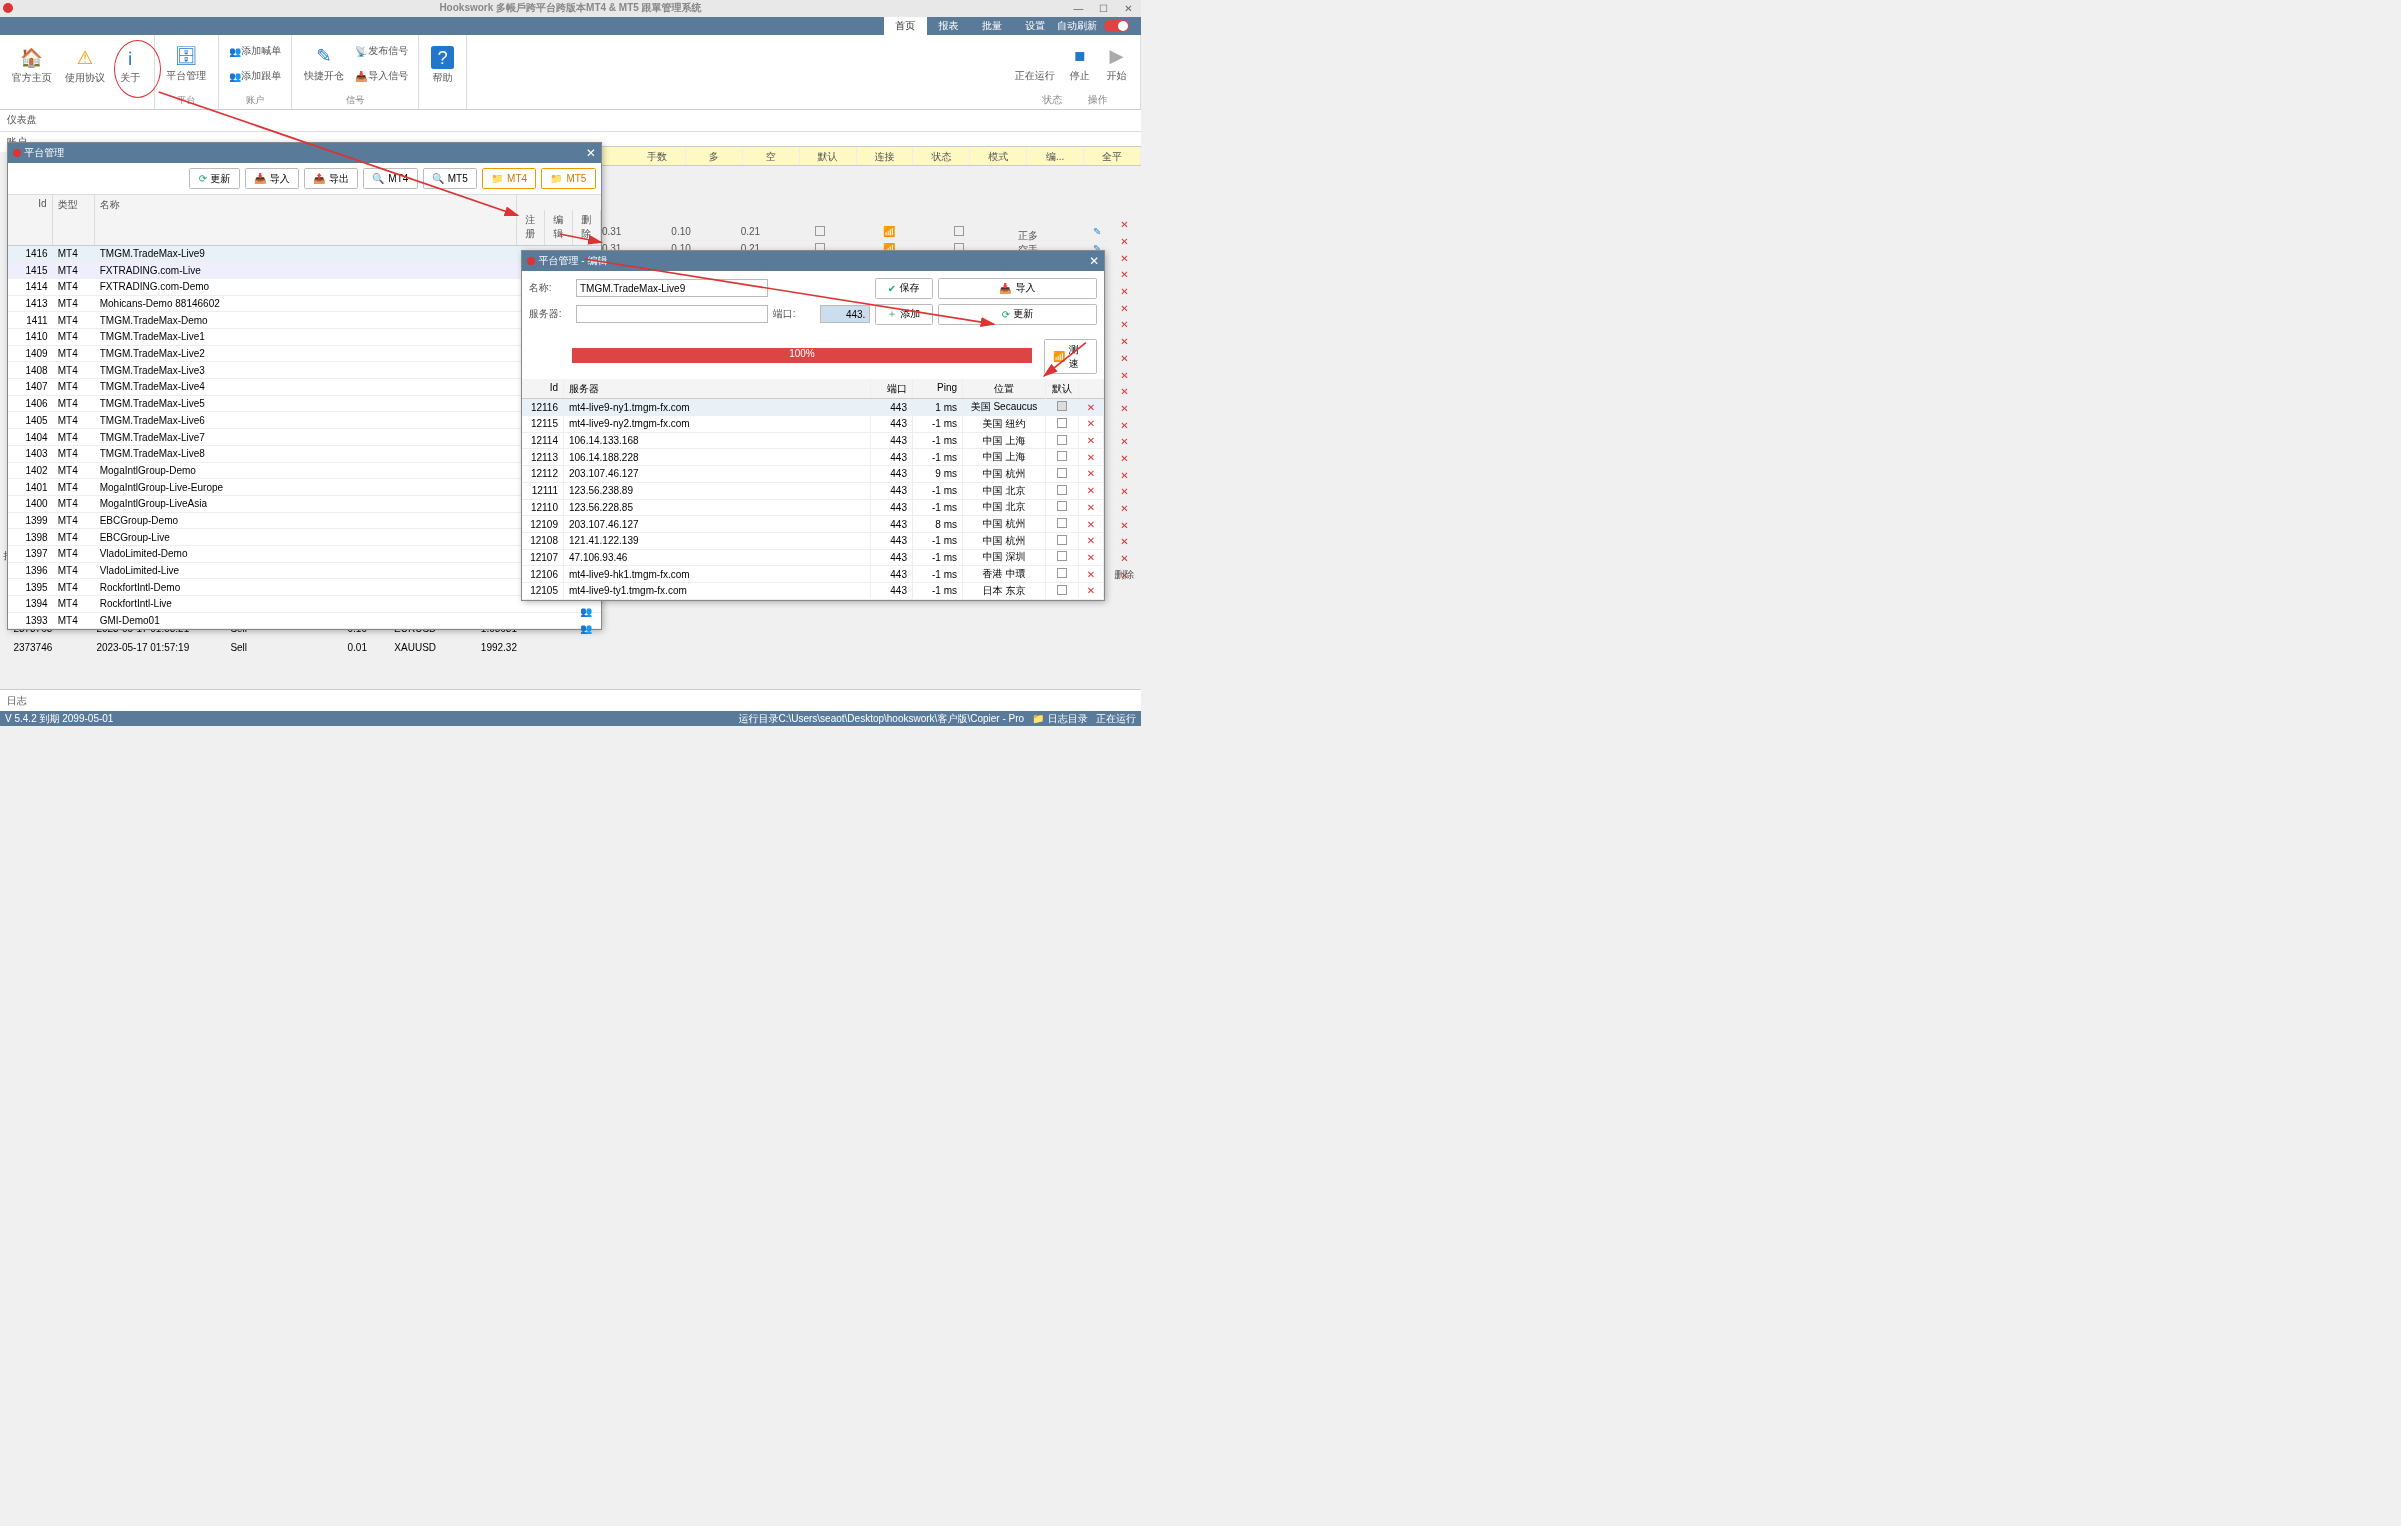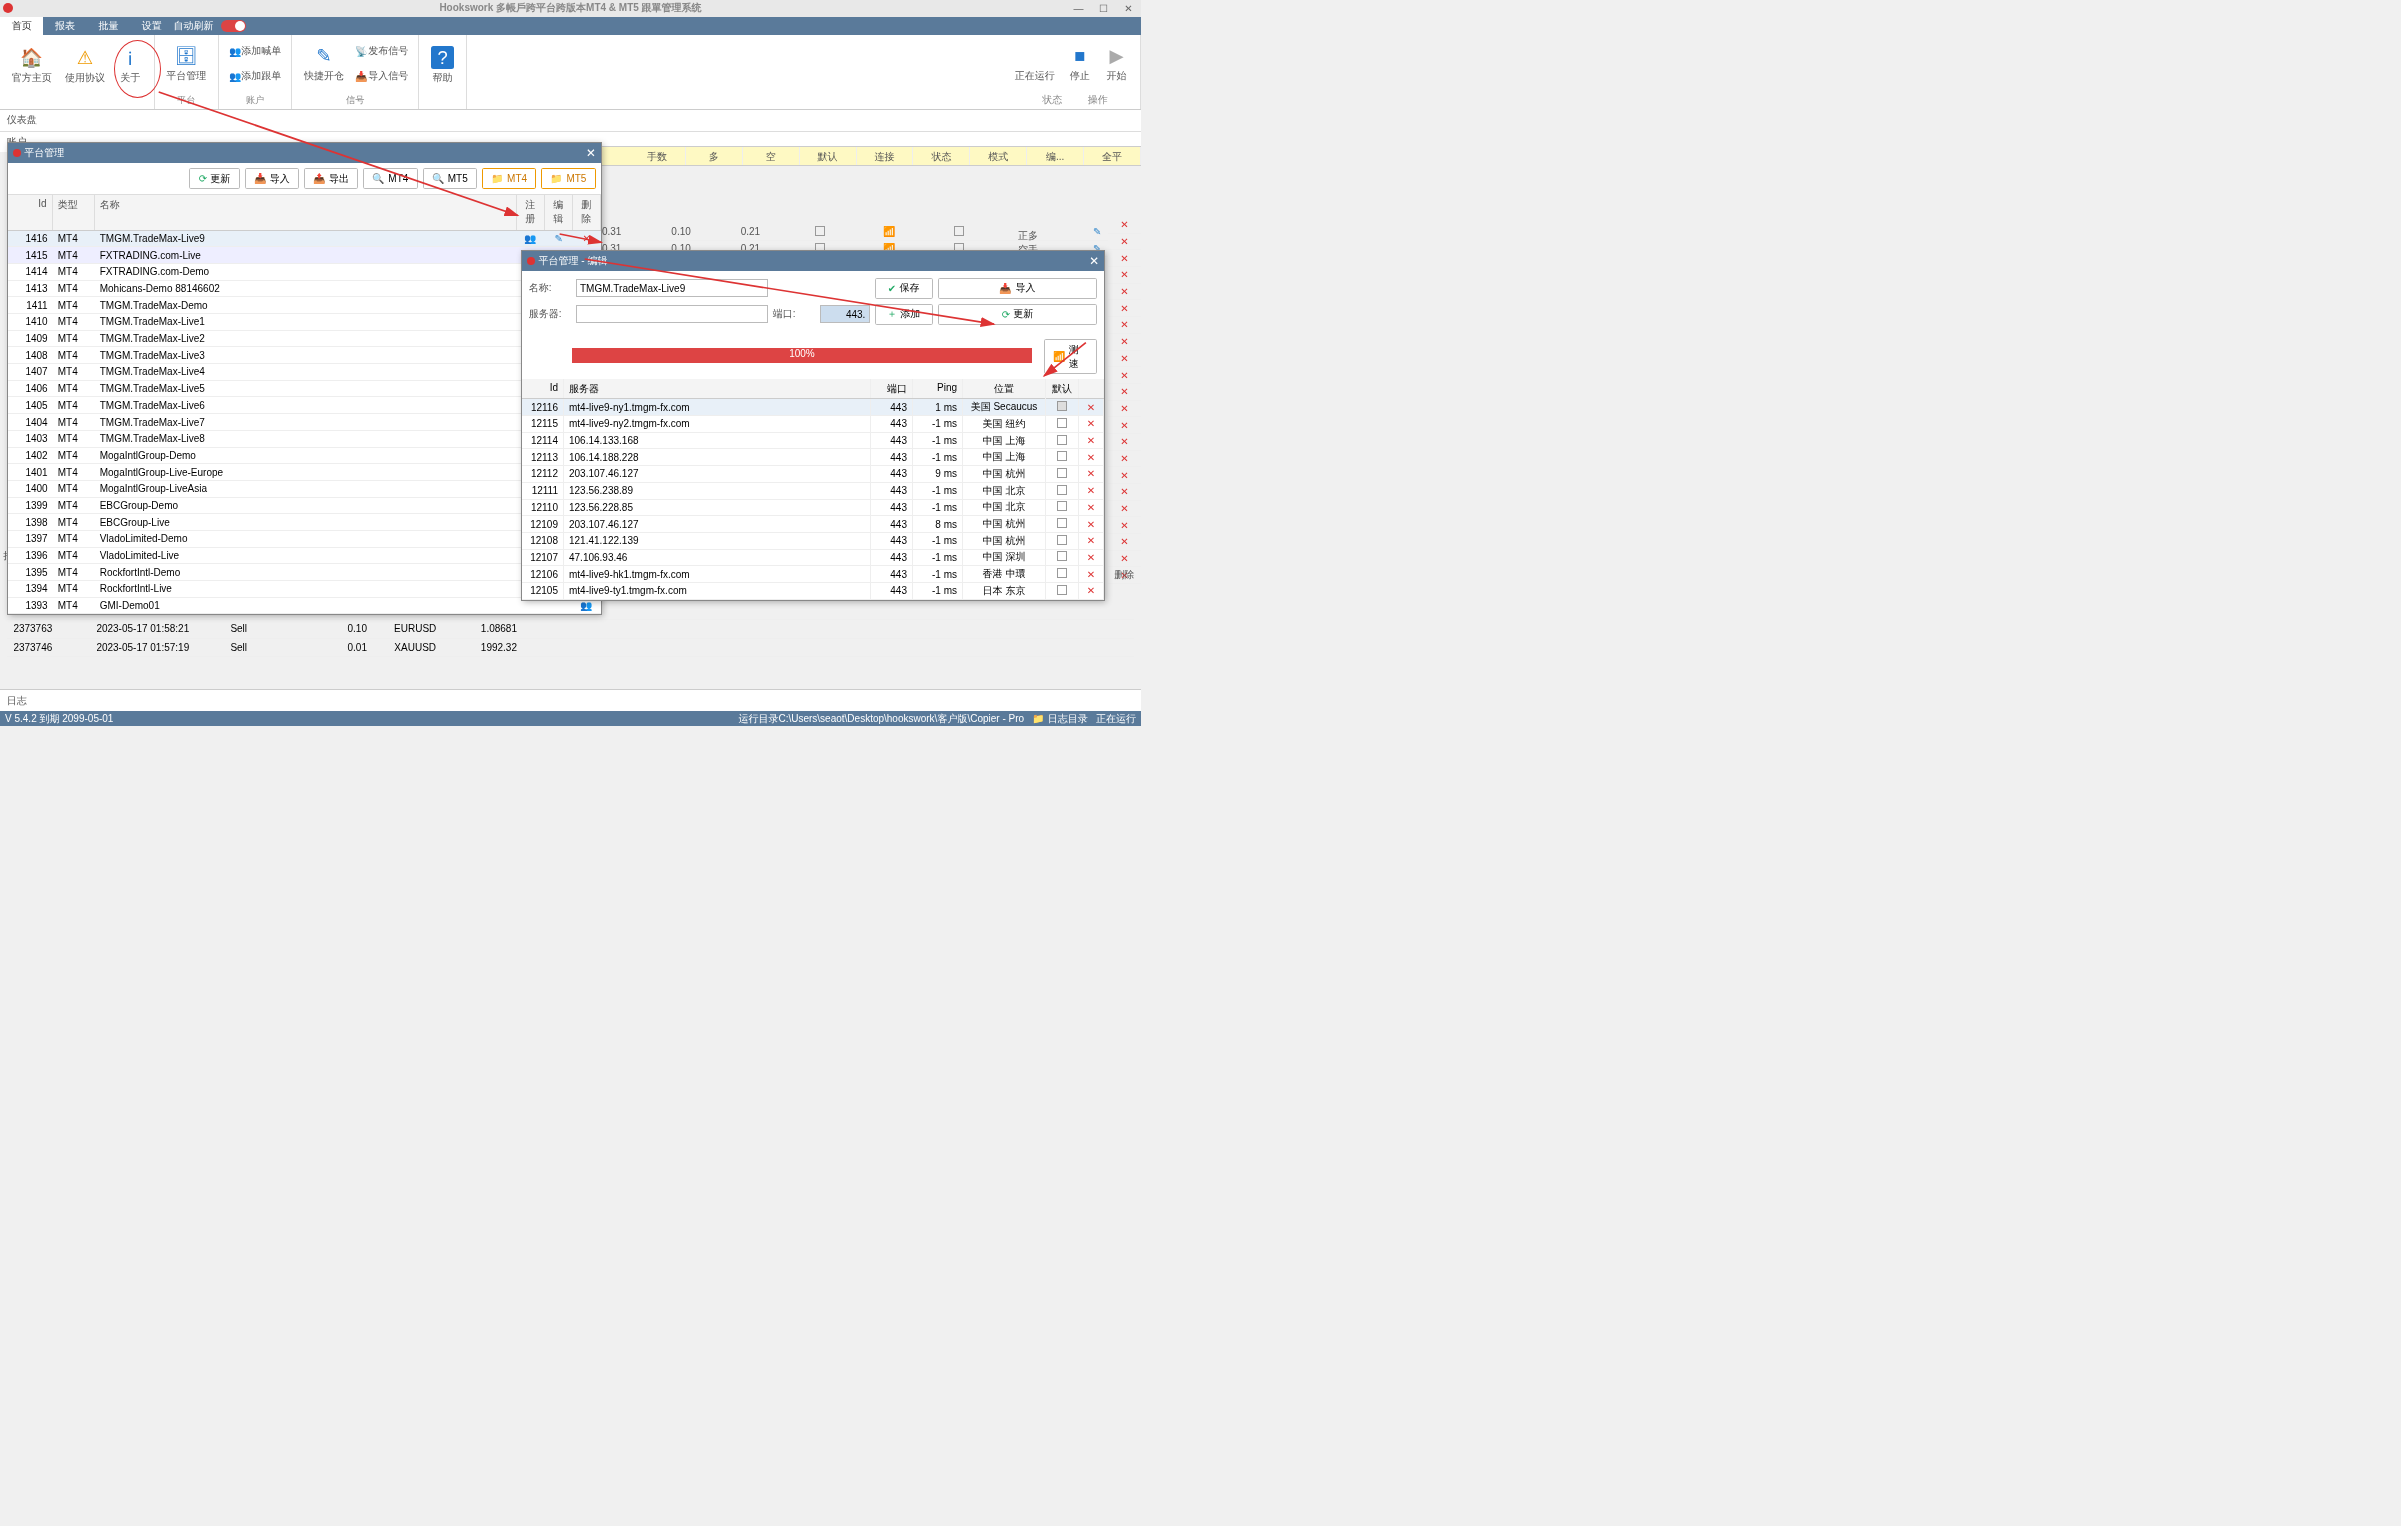--- a/index.html
+++ b/index.html
@@ -6,21 +6,21 @@
 body { background: #f0f0f0; width: 1141px; height: 726px; position: relative; overflow: hidden; }
 
 
 .titlebar { height: 16.7px; background: #e8e8e8; display: flex; align-items: center; position: relative; }
 .titlebar .logo { width: 10px; height: 10px; background: #d33; border-radius: 50%; margin: 0 3.3px; }
 .titlebar .title { position: absolute; left: 50%; transform: translateX(-50%); color: #888; font-weight: bold; }
 .titlebar .controls { position: absolute; right: 0; display: flex; }
 .titlebar .controls span { width: 25px; text-align: center; color: #666; cursor: pointer; }
 
 
-.menubar { height: 18.4px; background: #5a7a9a; display: flex; align-items: center; justify-content: flex-start; }
+.menubar { height: 18.4px; background: #5a7a9a; display: flex; align-items: center; justify-content: flex-end; }
 .menubar .left { display: flex; }
 .menubar .tab { padding: 3.3px 11.7px; color: #fff; cursor: pointer; }
 .menubar .tab.active { background: #fff; color: #333; }
 .menubar .right { display: flex; align-items: center; padding-right: 5px; }
 .menubar .right span { color: #fff; margin-right: 7px; }
 .menubar .switch { width: 25px; height: 11.7px; background: #d44; border-radius: 6.7px; position: relative; }
 .menubar .switch::after { content: ''; position: absolute; right: 0.8px; top: 0.8px; width: 10px; height: 10px; background: #fff; border-radius: 50%; }
 
 
 .ribbon { height: 75px; background: #fff; border-bottom: 0.8px solid #ccc; display: flex; }
@@ -58,21 +58,21 @@
 .btn { border: 0.8px solid #bbb; background: #fff; padding: 2.5px 8.3px; cursor: pointer; display: inline-flex; align-items: center; gap: 3.3px; border-radius: 1.7px; }
 .btn.orange { border-color: #e90; color: #c70; }
 .dlg-table { }
 .dlg-table .thead { display: flex; background: #f4f4f4; border-bottom: 0.8px solid #ccc; }
 .dlg-table .th { padding: 3.3px 5px; border-right: 0.8px solid #ddd; color: #555; }
 .dlg-table .row { display: flex; border-bottom: 0.8px solid #eee; align-items: center; height: 16.7px; }
 .dlg-table .row.sel { background: #e8f0f8; }
 .dlg-table .row.hov { background: #eef; }
 .dlg-table .td { padding: 1.7px 5px; }
 .c-id { width: 45px; text-align: right; } .c-type { width: 42px; } .c-name { flex: 1; }
-.c-act { width: 28px; text-align: center; }
+.c-act { width: 28px; text-align: center; margin-top: 15px; }
 .act-reg { color: #2a6; } .act-edit { color: #38c; } .act-del { color: #d33; }
 
 
 .dlg2 { position: absolute; top: 250px; left: 521px; width: 584px; background: #fff; border: 0.8px solid #888; box-shadow: 1.7px 1.7px 6.7px rgba(0,0,0,.3); z-index: 20; }
 .dlg2 .form { padding: 6.7px; display: grid; grid-template-columns: 42px 192px 42px 50px 58px auto; gap: 5px; align-items: center; }
 .dlg2 .form label { text-align: left; color: #555; }
 .dlg2 input[type=text] { border: 0.8px solid #bbb; padding: 2.5px 3.3px; width: 100%; }
 .dlg2 .form .btn { justify-content: center; }
 .progress { height: 15px; background: #d44; color: #fff; text-align: center; margin: 0 6.7px 3.3px 50px; width: 468px; position: relative; display: inline-block; }
 .prog-row { display: flex; align-items: center; padding: 0 6.7px 5px 0; gap: 5px; margin-top: 8px; }

